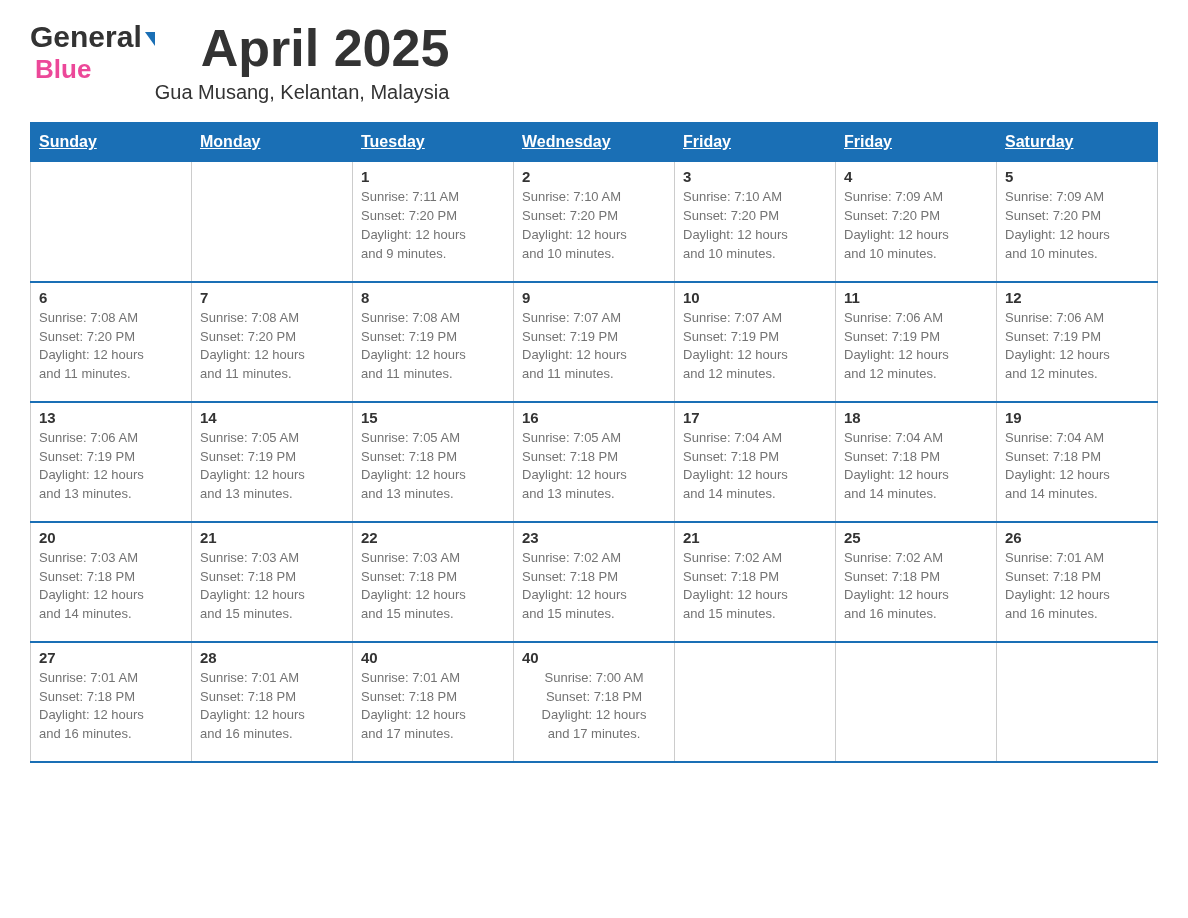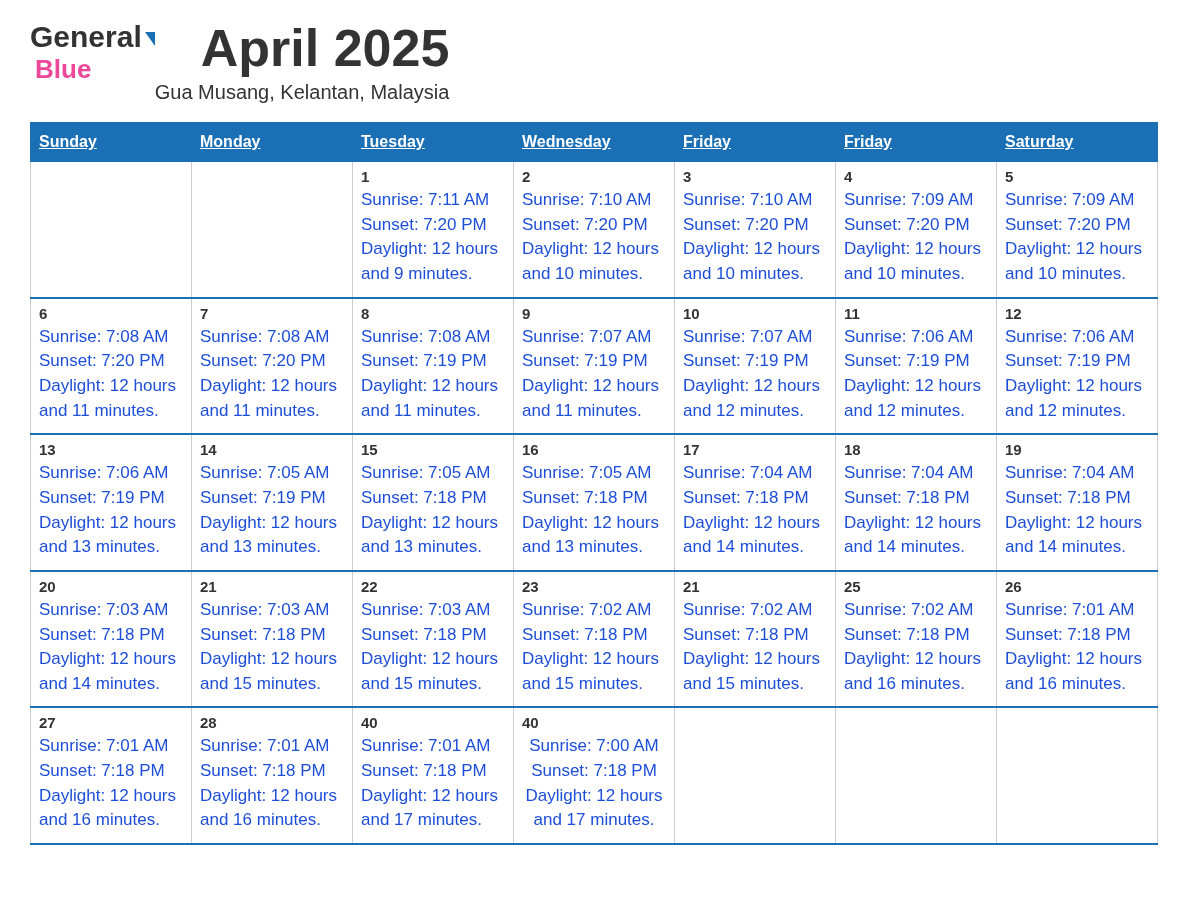--- a/index.html
+++ b/index.html
@@ -65,22 +65,22 @@
       border-left: 1px solid #ccc;
     }
     .day-number {
       font-size: 15px;
       font-weight: bold;
       color: #333;
       display: block;
       margin-bottom: 3px;
     }
     .day-info {
-      font-size: 17px;
-      color: #1d4ed8;
+      font-size: 13px;
+      color: #737373;
       line-height: 1.45;
     }
     .empty-cell {
       background: #fff;
     }
     .logo-row {
       display: flex;
       align-items: center;
     }
     .logo-text-general {

